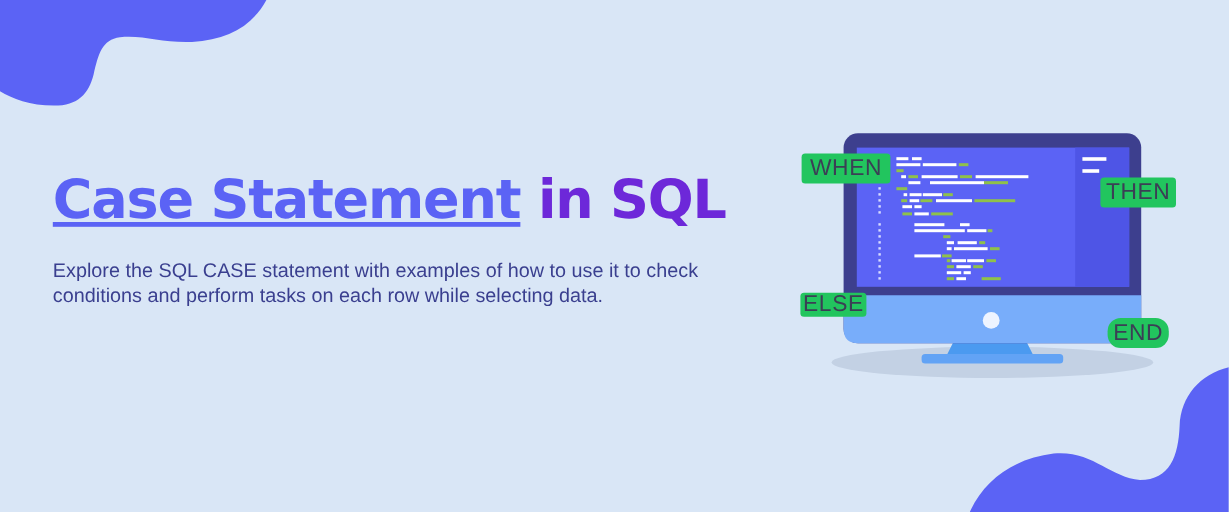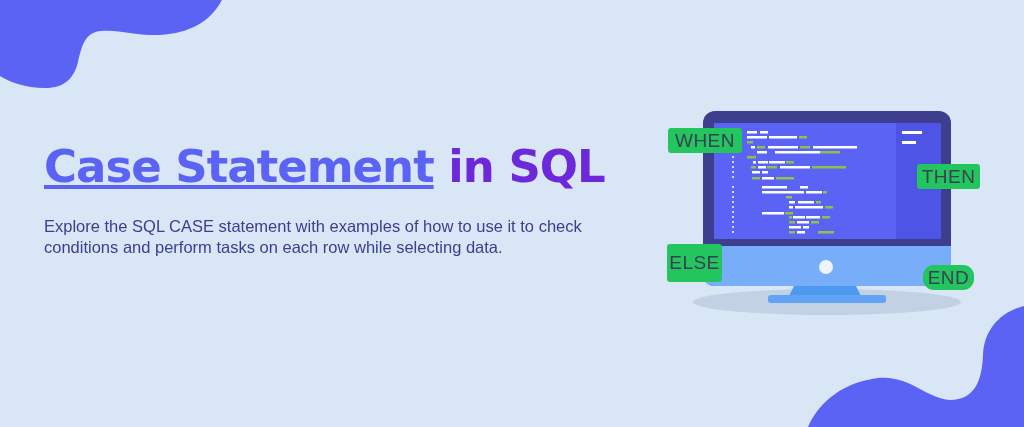--- a/index.html
+++ b/index.html
@@ -115,15 +115,15 @@
       <rect x="732" y="206" width="2" height="2"></rect>
       <rect x="732" y="211" width="2" height="2"></rect>
       <rect x="732" y="216" width="2" height="2"></rect>
       <rect x="732" y="221" width="2" height="2"></rect>
       <rect x="732" y="226" width="2" height="2"></rect>
       <rect x="732" y="231" width="2" height="2"></rect>
   </g>
 </svg>
 
 <div class="tag" style="left:668px;top:128px;width:74px;height:25px;">WHEN</div>
-<div class="tag" style="left:917px;top:164px;width:63px;height:25px;">THEN</div>
-<div class="tag" style="left:667px;top:244px;width:55px;height:38px;">ELSE</div>
+<div class="tag" style="left:917px;top:148px;width:63px;height:25px;">THEN</div>
+<div class="tag" style="left:667px;top:244px;width:55px;height:20px;">ELSE</div>
 <div class="tag" style="left:923px;top:265px;width:51px;height:25px;border-radius:11px;">END</div>
 
 </body></html>

